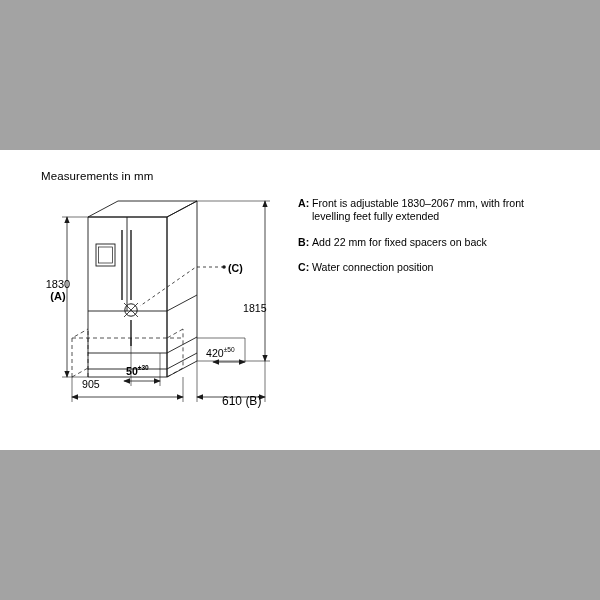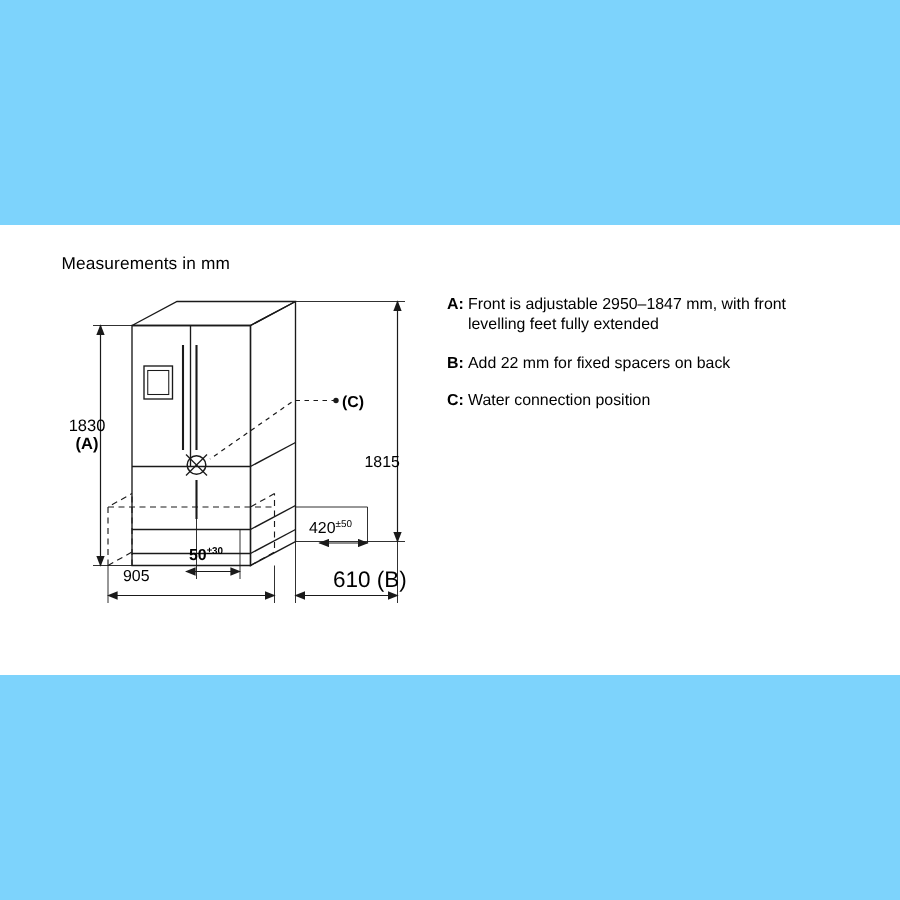--- a/index.html
+++ b/index.html
@@ -10,21 +10,21 @@
   body {
     width: 600px;
     height: 600px;
     font-family: "Liberation Sans", sans-serif;
     overflow: hidden;
   }
   #canvas {
     position: relative;
     width: 600px;
     height: 600px;
-    background: #7dd3fc;
+    background: #a3a3a3;
   }
   #sheet {
     position: absolute;
     left: 0;
     top: 150px;
     width: 600px;
     height: 300px;
     background: #ffffff;
   }
   .hdr {
@@ -72,37 +72,37 @@
     white-space: nowrap;
   }
   .sup {
     font-size: 6.6px;
     vertical-align: super;
   }
   #lbl-1830 { left: 36px; top: 128px; text-align: center; width: 44px; font-size: 11px; }
   #lbl-1830 .sub2 { display: block; font-weight: bold; }
   #lbl-1815 { left: 243px; top: 152px; font-size: 10.6px; }
   #lbl-905  { left: 82px;  top: 228px; font-size: 10.6px; }
-  #lbl-610  { left: 198px; top: 228px; font-size: 15px; padding-left: 24px; }
+  #lbl-610  { left: 198px; top: 244px; font-size: 12px; padding-left: 24px; }
   #lbl-420  { left: 206px; top: 196px; font-size: 10.6px; }
   #lbl-80   { left: 126px; top: 214px; font-size: 10.6px; font-weight: bold; }
   #lbl-C    { left: 228px; top: 112px; font-size: 10.6px; font-weight: bold; }
 </style>
 </head>
 <body>
 
 <div id="canvas">
   <div id="sheet">
 
     <div class="hdr">Measurements in mm</div>
 
     <div id="legend">
       <div class="legend-row">
         <span class="legend-key">A:</span>
-        <span class="legend-text">Front is adjustable 2950–1847 mm, with front levelling feet fully extended</span>
+        <span class="legend-text">Front is adjustable 1830–2067 mm, with front levelling feet fully extended</span>
       </div>
       <div class="legend-row">
         <span class="legend-key">B:</span>
         <span class="legend-text">Add 22 mm for fixed spacers on back</span>
       </div>
       <div class="legend-row">
         <span class="legend-key">C:</span>
         <span class="legend-text">Water connection position</span>
       </div>
     </div>

